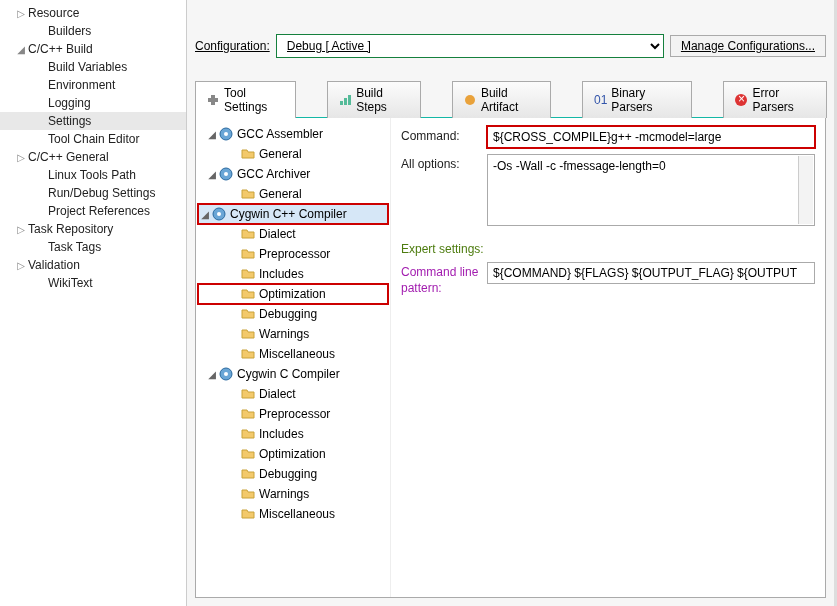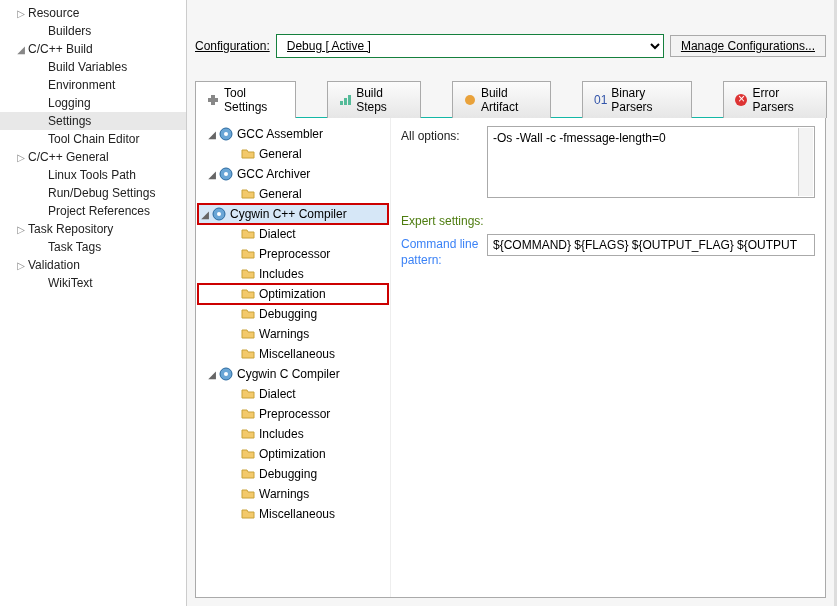--- a/index.html
+++ b/index.html
@@ -23,21 +23,21 @@
 .tree-item { display: flex; align-items: center; padding: 2px 2px 2px 0; cursor: pointer; white-space: nowrap; }
 .tree-item .arrow { width: 12px; text-align: center; color: #666; font-size: 10px; }
 .tree-item.selected { background: #d6e7f7; border: 1px solid #8fb8e0; padding: 1px 1px 1px 0; }
 .tree-item.hl-red { outline: 2px solid #c00; outline-offset: -1px; }
 .tree-ico { width: 16px; height: 16px; display: inline-flex; align-items: center; justify-content: center; margin-right: 3px; }
 .ti-0 { padding-left: 8px; }
 .ti-1 { padding-left: 30px; }
 .form { flex: 1; padding: 8px 10px; display: flex; flex-direction: column; gap: 6px; }
 .form-row { display: flex; align-items: flex-start; gap: 8px; }
 .form-row label { width: 78px; padding-top: 3px; color: #222; }
-.form-row .multi-label { width: 78px; padding-top: 3px; color: #3b82f6; line-height: 1.3; }
+.form-row .multi-label { width: 78px; padding-top: 3px; color: #a21caf; line-height: 1.3; }
 .input { flex: 1; border: 1px solid #aaa; padding: 3px 5px; background: #fff; }
 .input.red-box { outline: 2px solid #c00; outline-offset: -1px; }
 .textarea { flex: 1; border: 1px solid #aaa; padding: 4px 5px; height: 72px; background: #fff; resize: none; position: relative; }
 .textarea::after { content: ""; position: absolute; right: 1px; top: 1px; width: 14px; bottom: 1px; background: #f3f3f3; border-left: 1px solid #ccc; }
 .expert-label { margin-top: 10px; color: #4d7c0f; }
 </style>
 </head>
 <body>
 
 <div class="sidebar">
@@ -347,20 +347,24 @@
           <span class="tree-ico">
             <svg width="16" height="16">
               <path d="M2 4h5l1 2h6v6H2z" fill="#f3c96b" stroke="#c9a23a"></path>
             </svg>
           </span>
           <span>Miscellaneous</span>
         </div>
       </div>
     <div class="form">
       <div class="form-row">
+        <label>Command:</label>
+        <input class="input red-box" type="text" value="${CROSS_COMPILE}g++ -mcmodel=large" style="">
+      </div>
+      <div class="form-row">
         <label>All options:</label>
         <div class="textarea"><span>-Os -Wall -c -fmessage-length=0</span></div>
       </div>
       <div class="expert-label">Expert settings:</div>
       <div class="form-row">
         <div class="multi-label">Command line pattern:</div>
         <input class="input" type="text" value="${COMMAND} ${FLAGS} ${OUTPUT_FLAG} ${OUTPUT" style="">
       </div>
     </div>
   </div>

